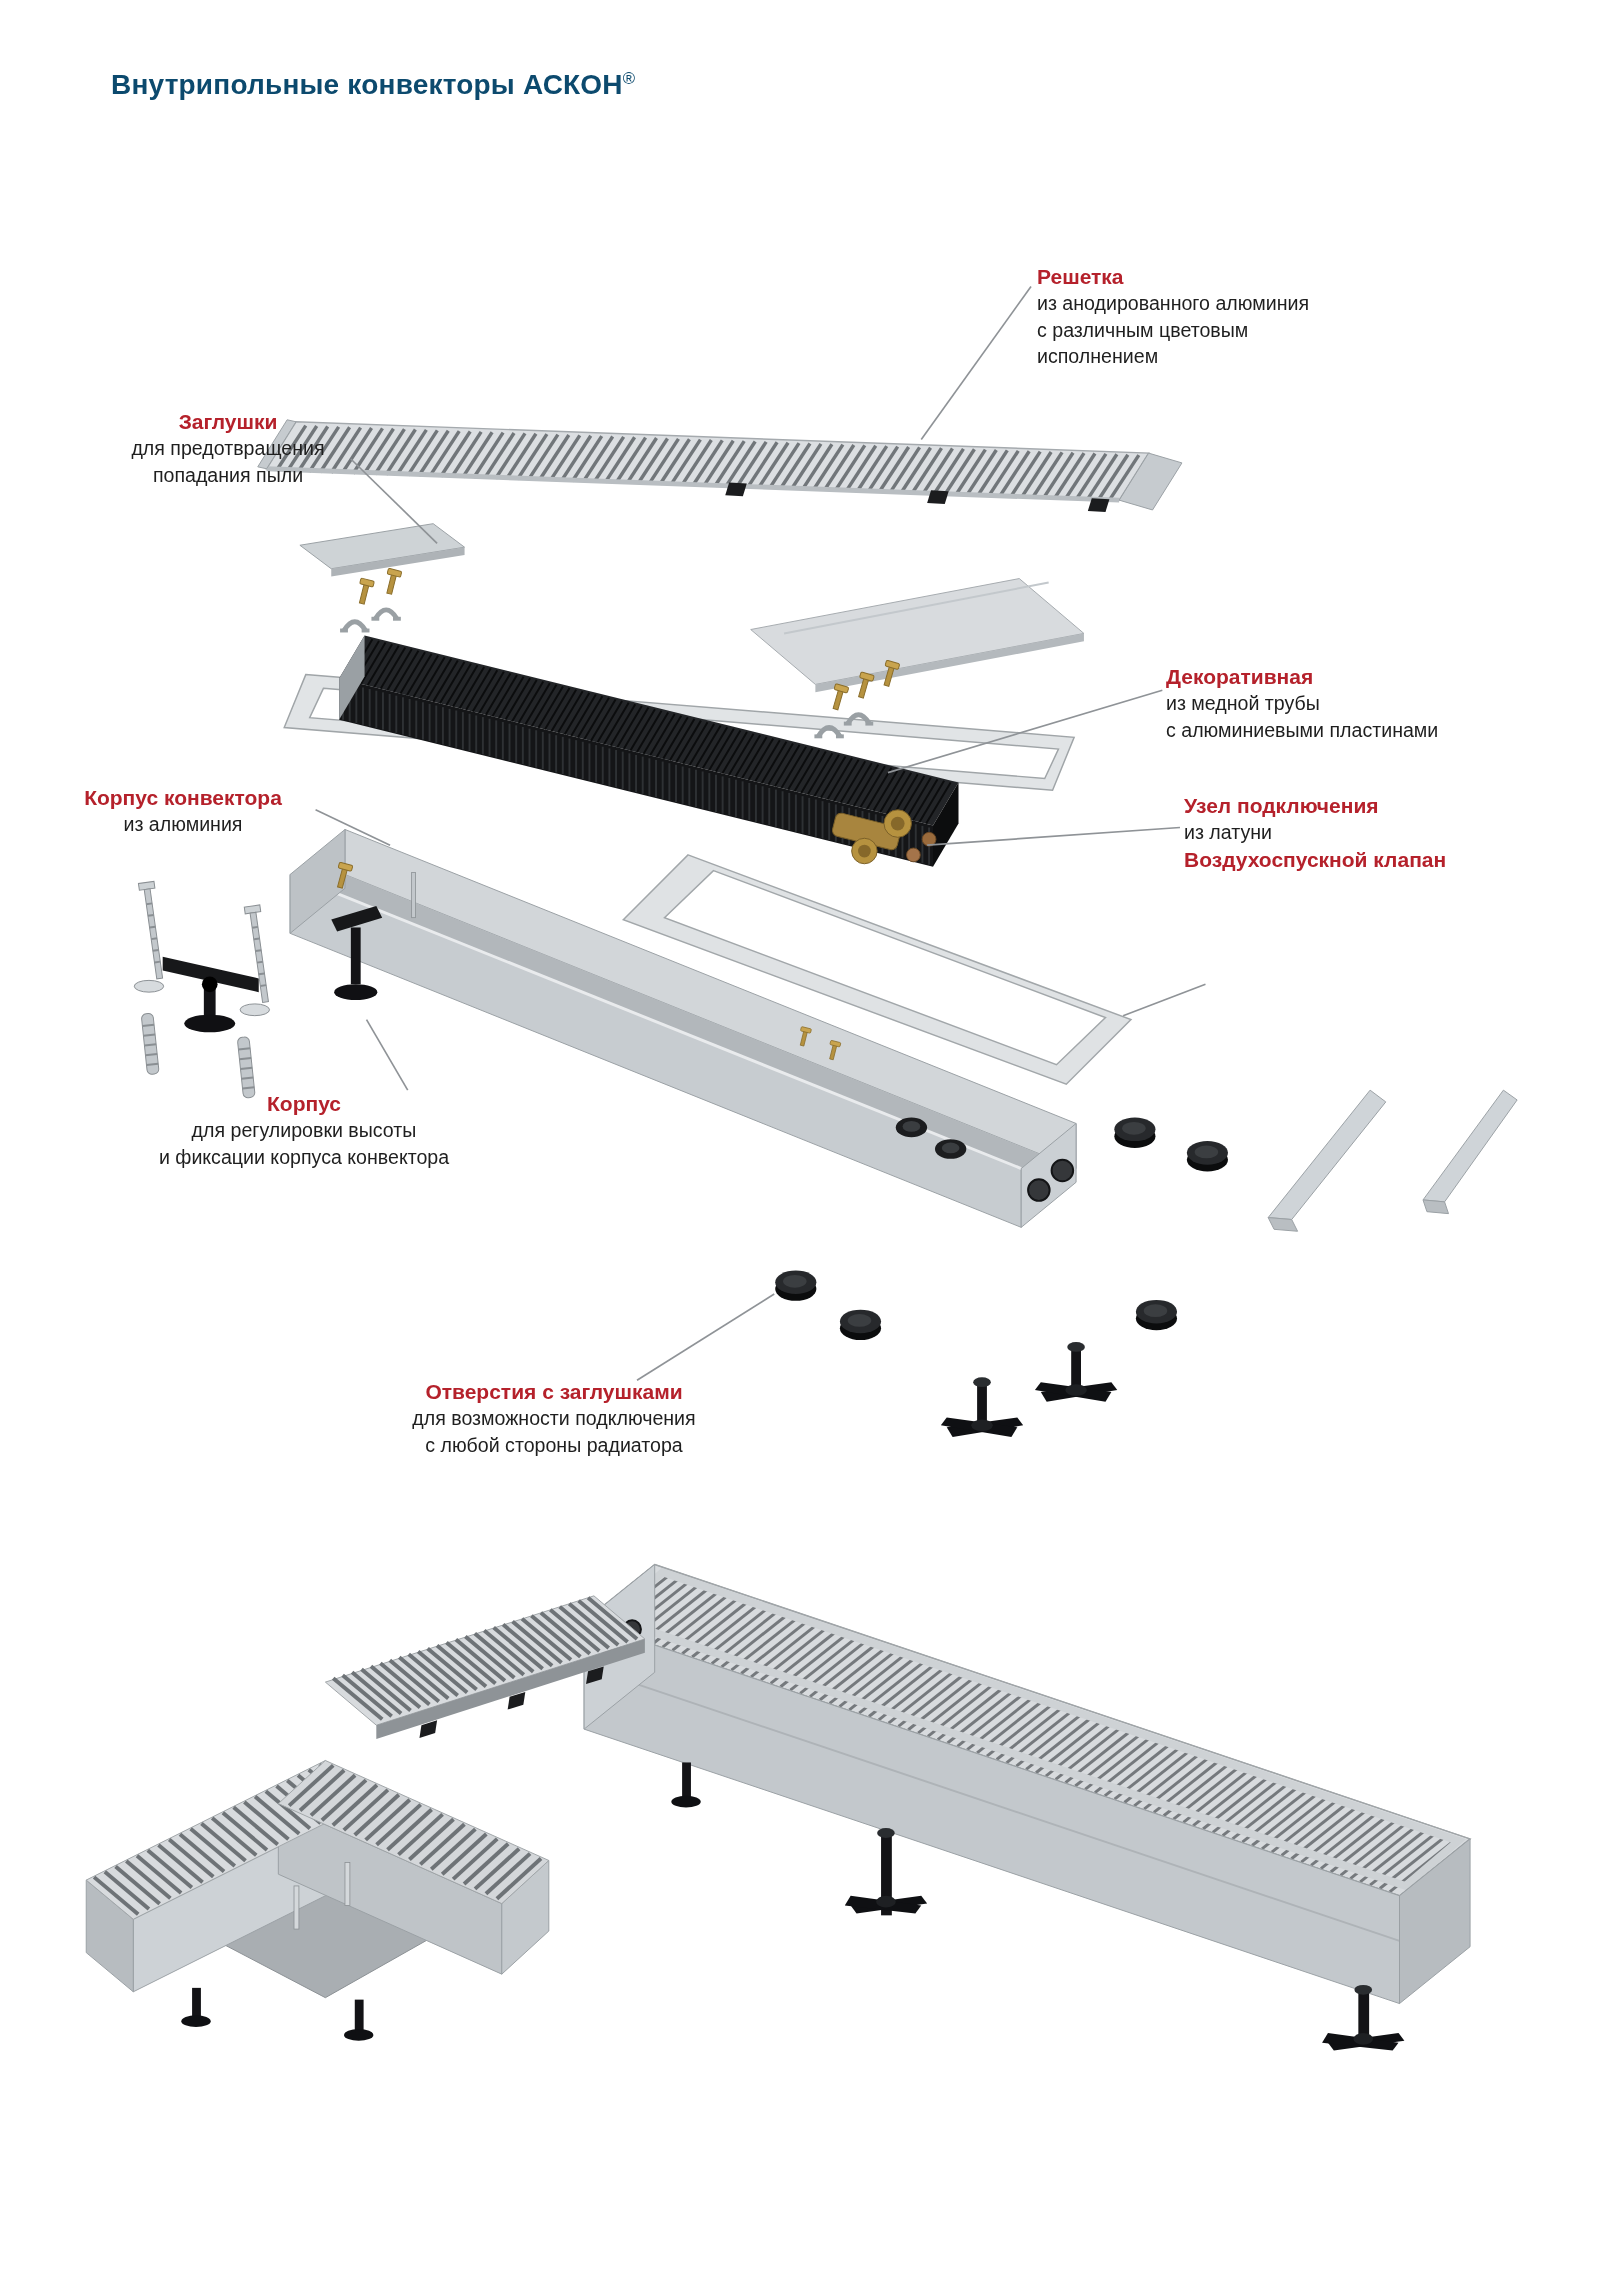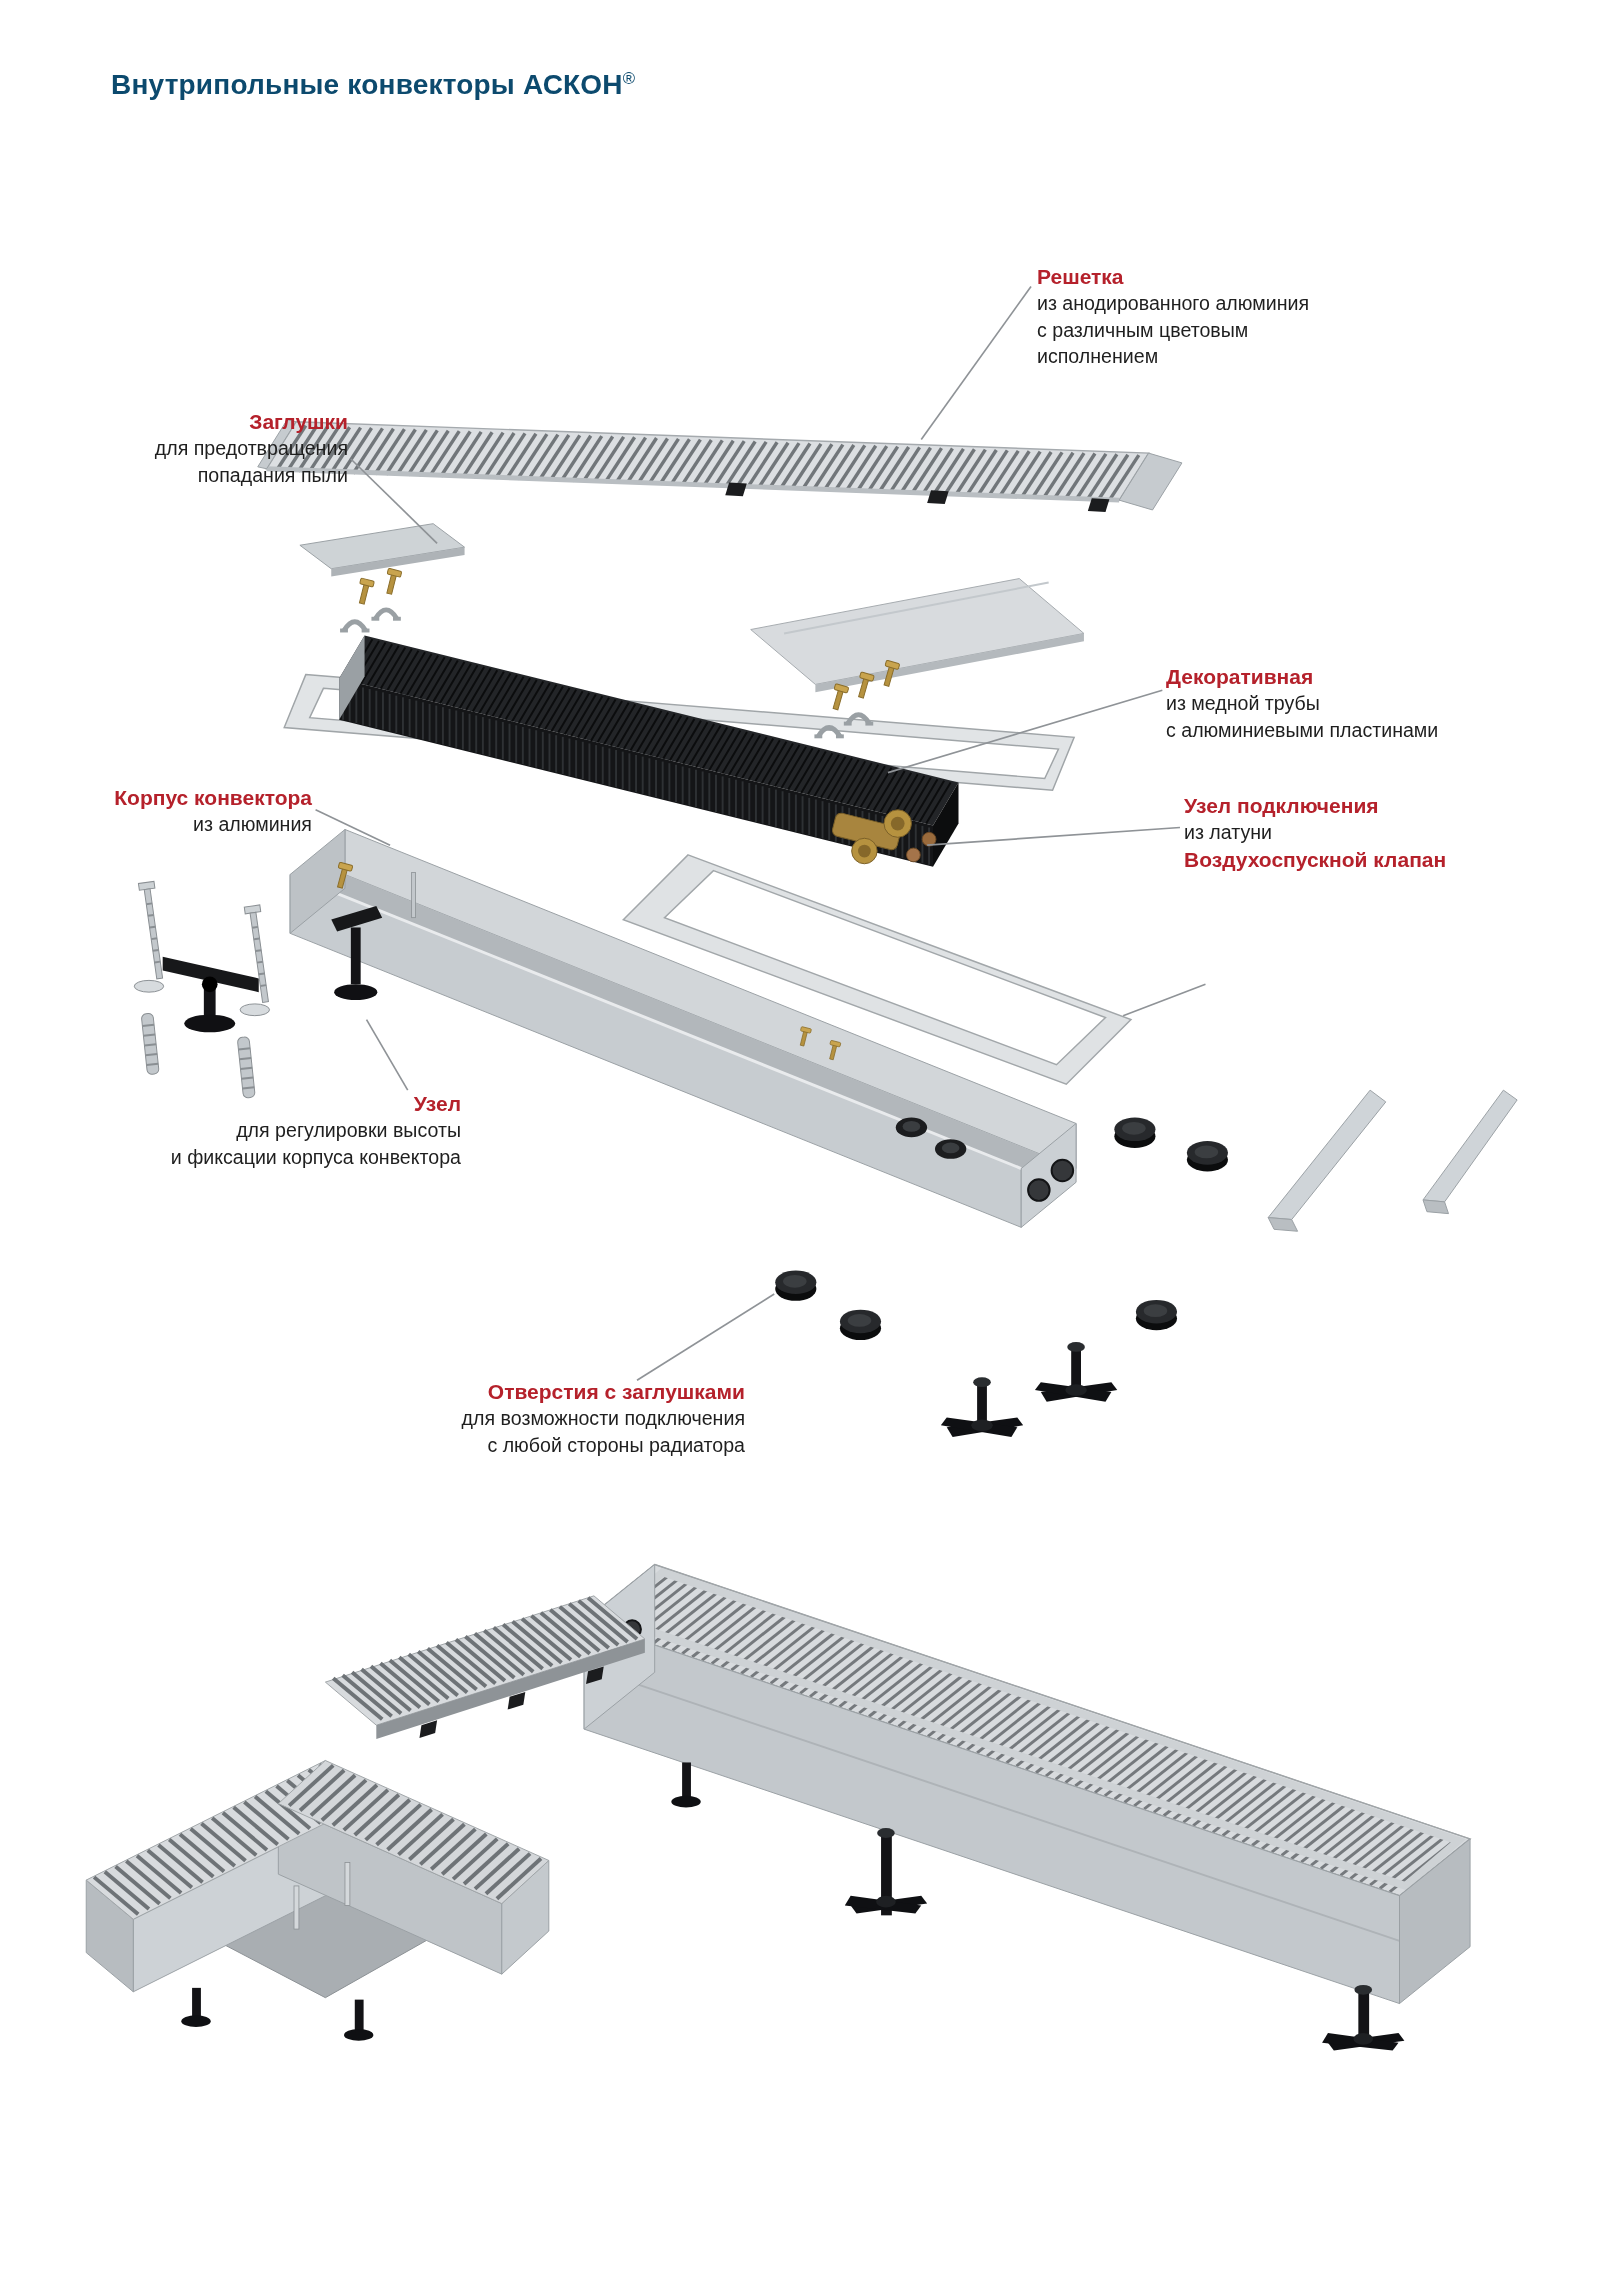--- a/index.html
+++ b/index.html
@@ -2,21 +2,21 @@
 <html style="--accent: #b5212b; --text: #1f1f1f; --leader: #8f9397;"><head>
 <meta charset="utf-8">
 <style>
   html,body{margin:0;padding:0;background:#ffffff;}
   .page{position:relative;width:1621px;height:2293px;background:#ffffff;overflow:hidden;
         font-family:"Liberation Sans",sans-serif;}
   .page-title{position:absolute;left:111px;top:69px;margin:0;font-size:28px;font-weight:700;
         color:#0c4a6e;letter-spacing:0.2px;}
   .page-title sup{font-size:16.7px;font-weight:400;}
   .callout{position:absolute;font-size:19.6px;line-height:26.5px;color:var(--text,#1f1f1f);}
-  .callout.right{text-align:right;}
+  .callout.right{text-align:center;}
   .co-heading,.co-heading2{font-weight:700;color:var(--accent,#b5212b);font-size:21px;line-height:27.4px;}
   .diagram{position:absolute;left:0;top:0;}
   .leader{stroke:var(--leader,#8f9397);stroke-width:1.7;fill:none;}
 </style>
 </head>
 <body>
 
 <div class="page">
 
   <h1 class="page-title"><span>Внутрипольные конвекторы АСКОН</span><sup>®</sup></h1>
@@ -680,21 +680,21 @@
   </div>
 
   <div class="callout" style="left:1184px;top:792px;width:372px;">
     <div class="co-heading">Узел подключения</div>
     <div>из латуни</div>
     <div class="co-heading2">Воздухоспускной клапан</div>
   </div>
 
 
   <div class="callout right" style="left:147px;top:1090px;width:314px;">
-    <div class="co-heading">Узел</div>
+    <div class="co-heading">Корпус</div>
     <div>для регулировки высоты</div>
     <div>и фиксации корпуса конвектора</div>
   </div>
 
   <div class="callout right" style="left:363px;top:1378px;width:382px;">
     <div class="co-heading">Отверстия с заглушками</div>
     <div>для возможности подключения</div>
     <div>с любой стороны радиатора</div>
   </div>
 

